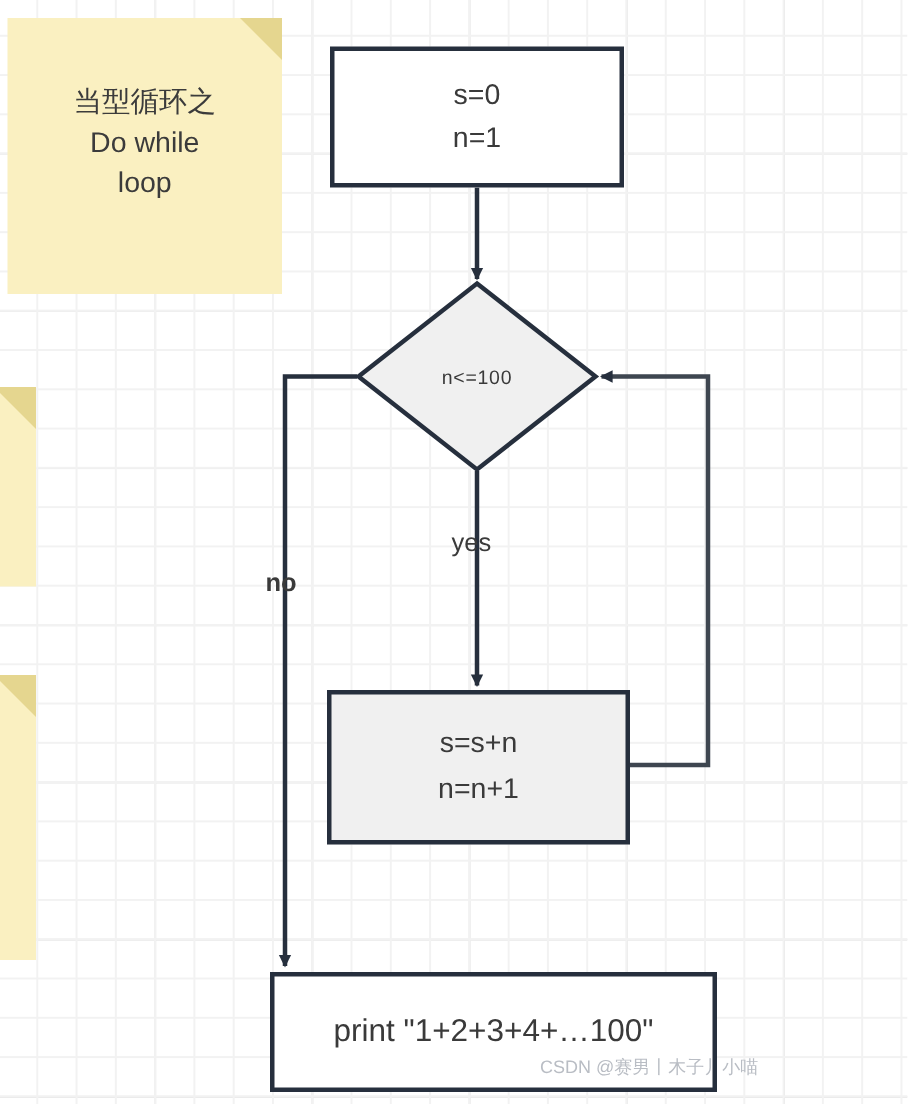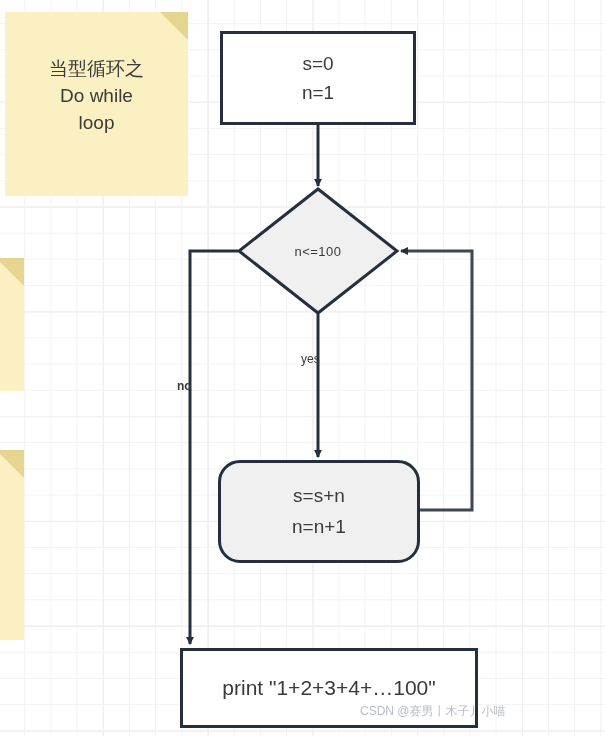--- a/index.html
+++ b/index.html
@@ -60,21 +60,21 @@
     box-sizing: border-box;
     border: 3px solid #262f3d;
     display: flex;
     align-items: center;
     justify-content: center;
     text-align: center;
     color: #3a3a3a;
     white-space: pre-line;
   }
   .node.white { background: #ffffff; }
-  .node.gray  { background: #f0f0f0; border-radius: 22px; }
+  .node.gray  { background: #f0f0f0; }
 
   .diamond-wrap {
     position: absolute;
   }
   .diamond-wrap svg { display: block; }
   .diamond-label {
     position: absolute;
     left: 0; right: 0; top: 0; bottom: 0;
     display: flex;
     align-items: center;
@@ -90,21 +90,21 @@
     left: 0;
     top: 0;
     width: 605px;
     height: 736px;
     pointer-events: none;
   }
 
   
   .edge-label {
     position: absolute;
-    font-size: 12px;
+    font-size: 17px;
     color: #3a3a3a;
   }
 
   
   .watermark {
     position: absolute;
     font-size: 12px;
     color: #b9bdc4;
     white-space: nowrap;
   }

